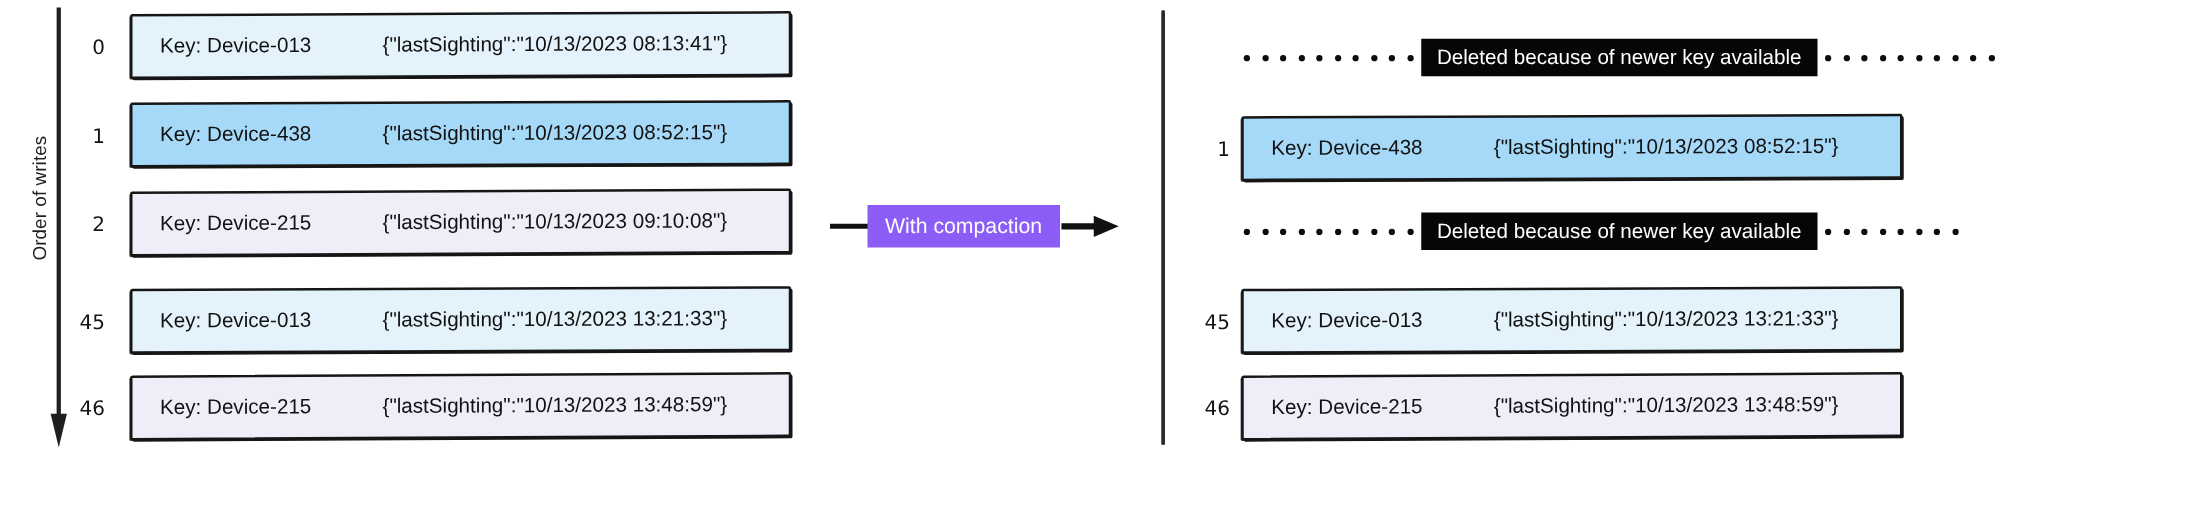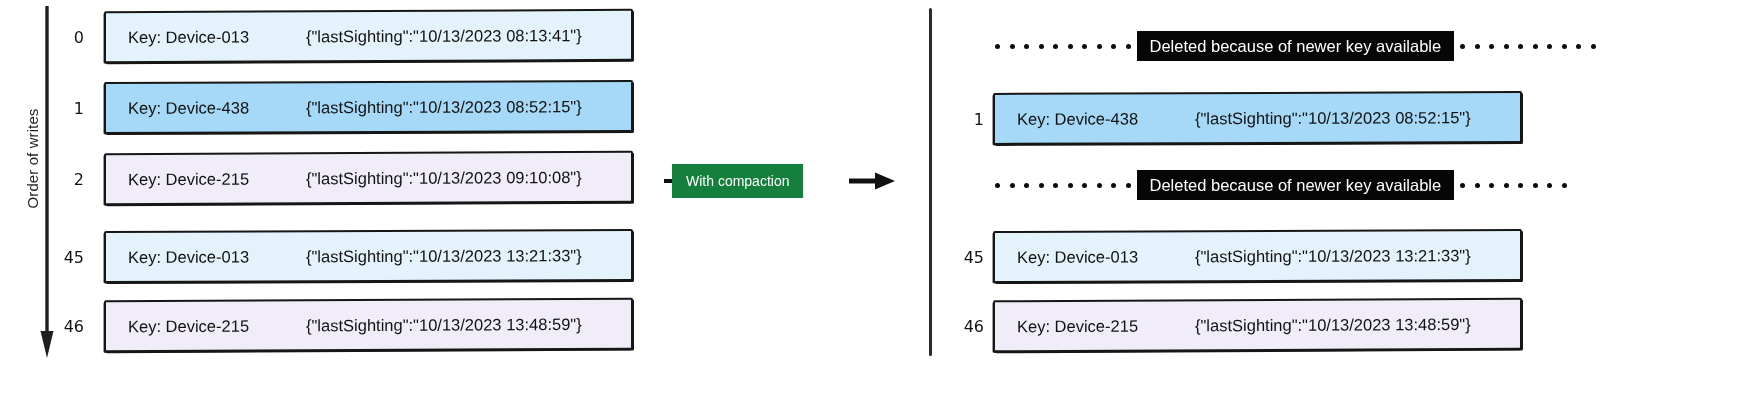--- a/index.html
+++ b/index.html
@@ -89,25 +89,25 @@
 
   
   #compaction-connector-left {
     position: absolute;
     left: 664px; top: 179px;
     width: 32px; height: 4px;
     background: #111111;
   }
   #compaction-chip {
     position: absolute;
-    left: 672px; top: 164px;
+    left: 694px; top: 164px;
     height: 34px;
-    background: #15803d;
+    background: #8b5cf6;
     color: #ffffff;
-    font-size: 14px;
+    font-size: 17px;
     display: flex;
     align-items: center;
     padding: 0 14px;
     white-space: nowrap;
   }
   #compaction-arrow {
     position: absolute;
     left: 849px; top: 170px;
     width: 46px; height: 22px;
   }

